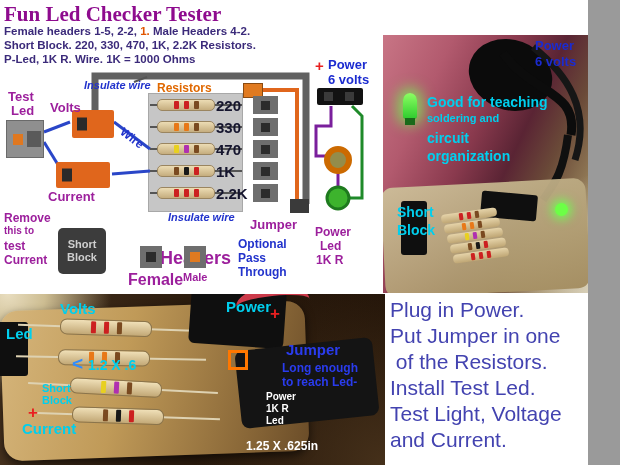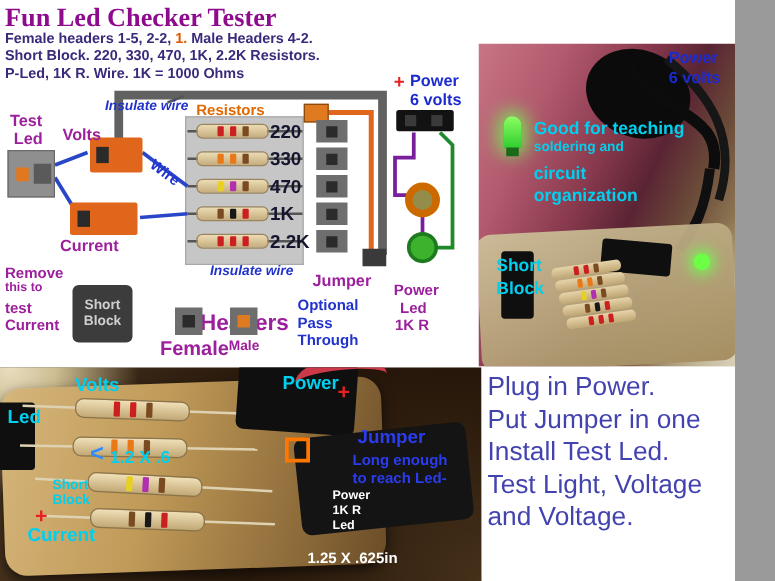--- a/index.html
+++ b/index.html
@@ -344,18 +344,19 @@
     <div class="lbl" style="left:282px;top:82px;font-size:12px;color:#2a3cee">to reach Led-</div>
     <div class="lbl white" style="left:266px;top:98px;font-size:10px">Power</div>
     <div class="lbl white" style="left:266px;top:110px;font-size:10px">1K R</div>
     <div class="lbl white" style="left:266px;top:122px;font-size:10px">Led</div>
     <div class="lbl white" style="left:246px;top:146px;font-size:12px">1.25 X .625in</div>
   </div>
 
   <div class="instructions">
     <div class="ins-line">Plug in Power.</div>
     <div class="ins-line">Put Jumper in one</div>
+    <div class="ins-line"> of the Resistors.</div>
     <div class="ins-line">Install Test Led.</div>
     <div class="ins-line">Test Light, Voltage</div>
-    <div class="ins-line">and Voltage.</div>
+    <div class="ins-line">and Current.</div>
   </div>
 
 </div>
 
 </body></html>

